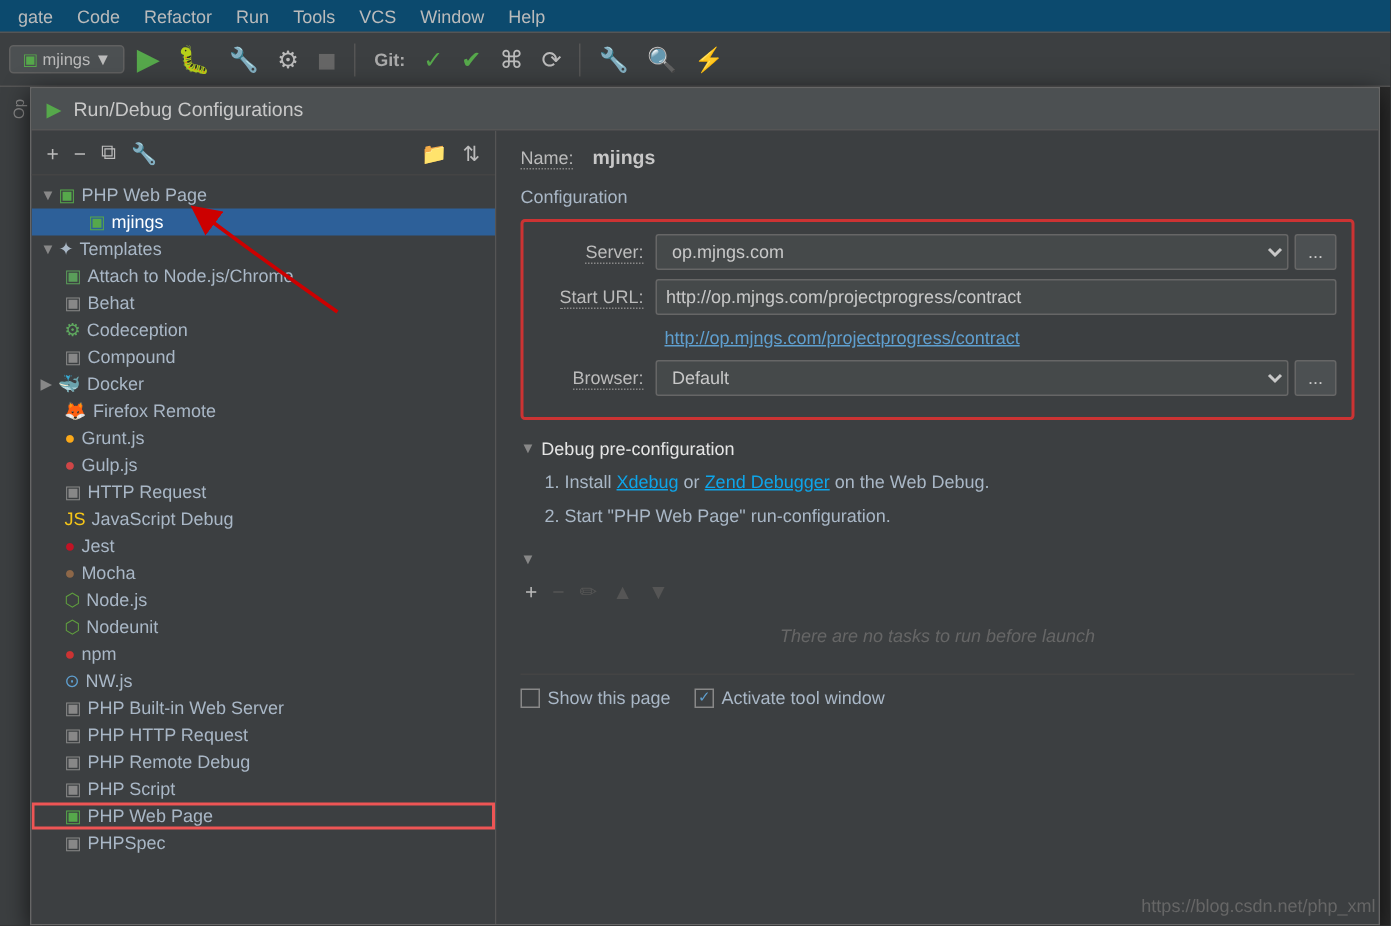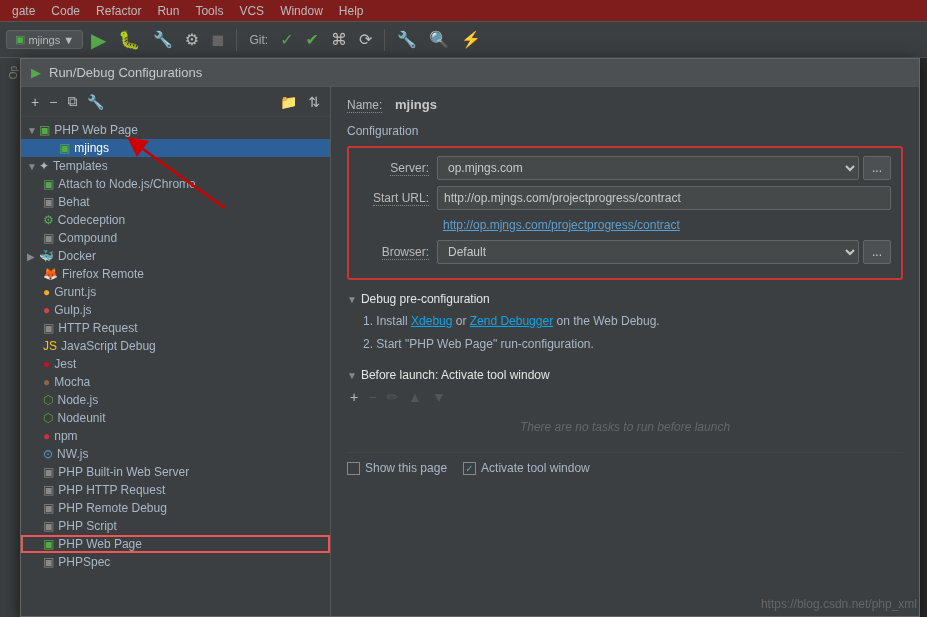--- a/index.html
+++ b/index.html
@@ -9,21 +9,21 @@
       background: #2b2b2b;
       color: #a9b7c6;
       width: 927px;
       height: 617px;
       overflow: hidden;
       position: relative;
     }
 
     
     .menu-bar {
-      background: #7f1d1d;
+      background: #0c4a6e;
       height: 22px;
       display: flex;
       align-items: center;
       padding: 0 4px;
       border-bottom: 1px solid #555;
     }
     .menu-item {
       padding: 2px 8px;
       color: #bbbbbb;
       font-size: 12px;
@@ -394,21 +394,21 @@
     <span style="color:#56a84b;">▣</span>
     <span>mjings</span>
     <span>▼</span>
   </div>
   <span class="toolbar-icon-btn" style="color:#56a84b; font-size:20px;">▶</span>
   <span class="toolbar-icon-btn" style="color:#c97b3d; font-size:18px;">🐛</span>
   <span class="toolbar-icon-btn">🔧</span>
   <span class="toolbar-icon-btn">⚙</span>
   <span class="toolbar-icon-btn" style="color:#666;">◼</span>
   <div class="toolbar-sep"></div>
-  <span class="toolbar-icon-btn" style="color:#aaa; font-size:12px;">Git:</span>
+  <span class="toolbar-icon-btn" style="color:#aaa; font-size:12px;font-weight:bold;">Git:</span>
   <span class="toolbar-icon-btn" style="color:#56a84b;">✓</span>
   <span class="toolbar-icon-btn" style="color:#56a84b;">✔</span>
   <span class="toolbar-icon-btn">⌘</span>
   <span class="toolbar-icon-btn">⟳</span>
   <div class="toolbar-sep"></div>
   <span class="toolbar-icon-btn">🔧</span>
   <span class="toolbar-icon-btn">🔍</span>
   <span class="toolbar-icon-btn">⚡</span>
 </div>
 
@@ -643,21 +643,20 @@
             <div class="debug-line">
               <span>1. Install </span><span class="debug-link">Xdebug</span><span> or </span><span class="debug-link">Zend Debugger</span><span> on the Web Debug.</span>
             </div>
             <div class="debug-line">2. Start "PHP Web Page" run-configuration.</div>
           </div>
         </div>
 
         <div class="launch-section">
           <div class="section-header">
             <span class="section-header-arrow">▼</span>
-            <span class="section-header-text">Before launch: Activate tool window</span>
           </div>
           <div class="launch-toolbar">
             <button class="launch-toolbar-btn">+</button>
             <button class="launch-toolbar-btn disabled">−</button>
             <button class="launch-toolbar-btn disabled">✏</button>
             <button class="launch-toolbar-btn disabled">▲</button>
             <button class="launch-toolbar-btn disabled">▼</button>
           </div>
           <div class="launch-empty">There are no tasks to run before launch</div>
         </div>

